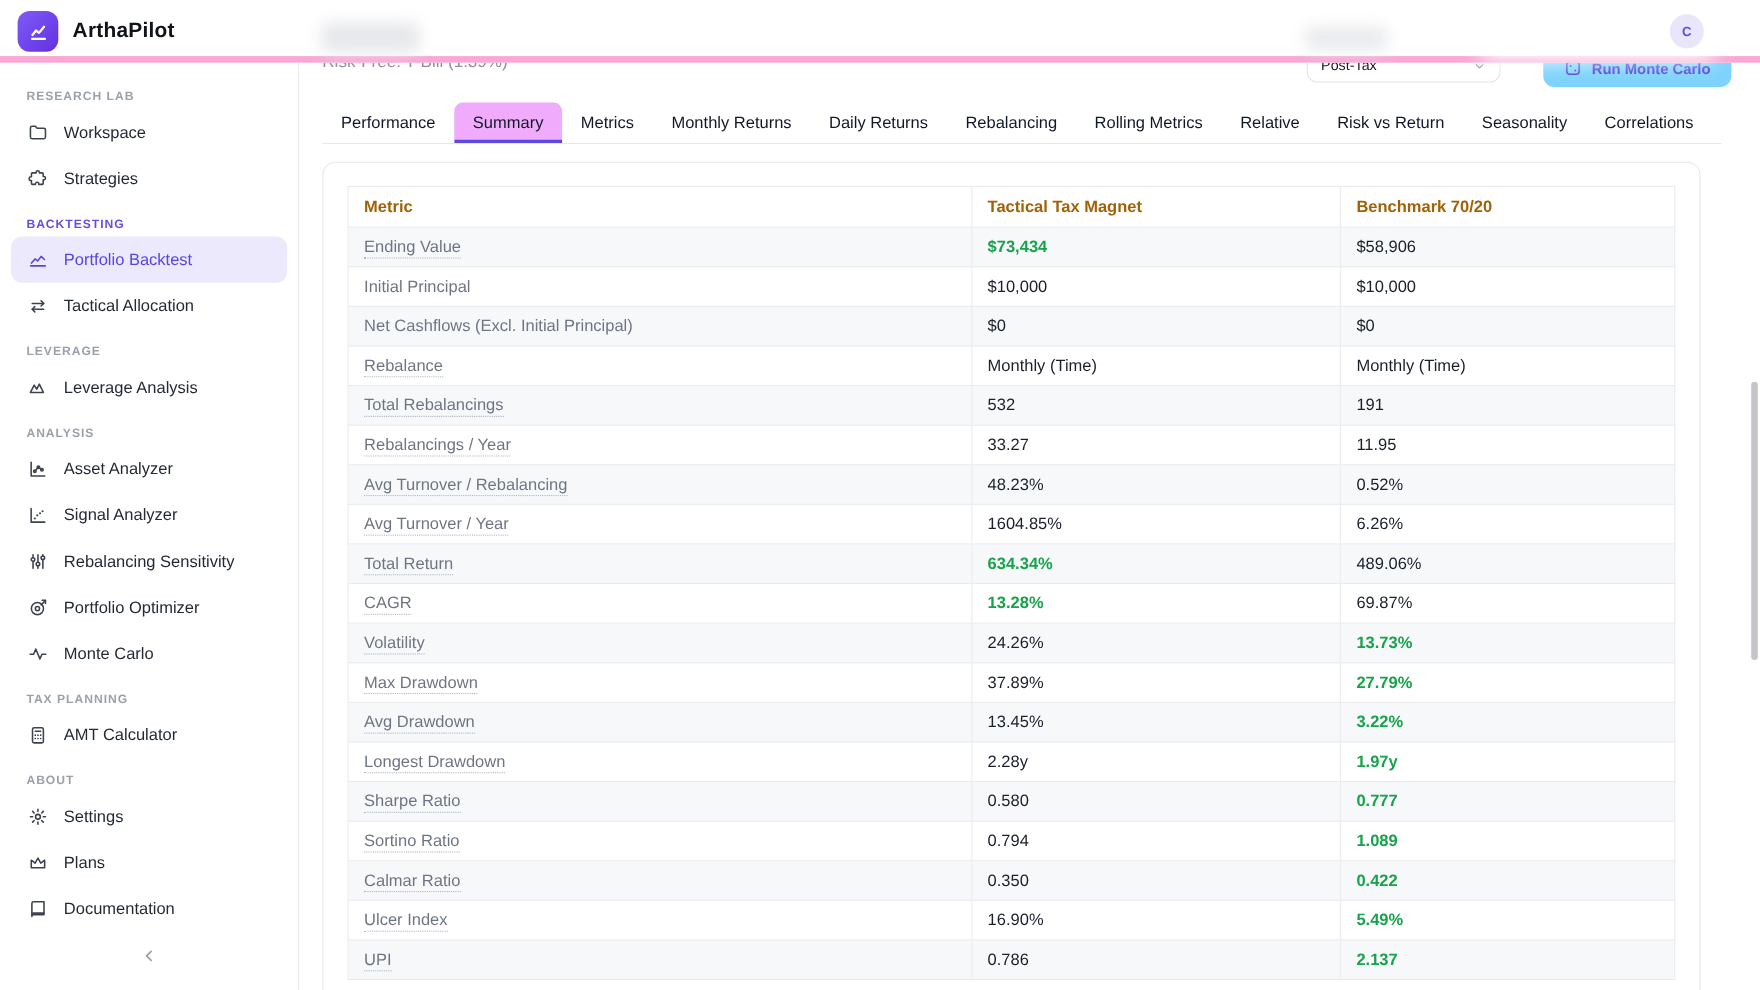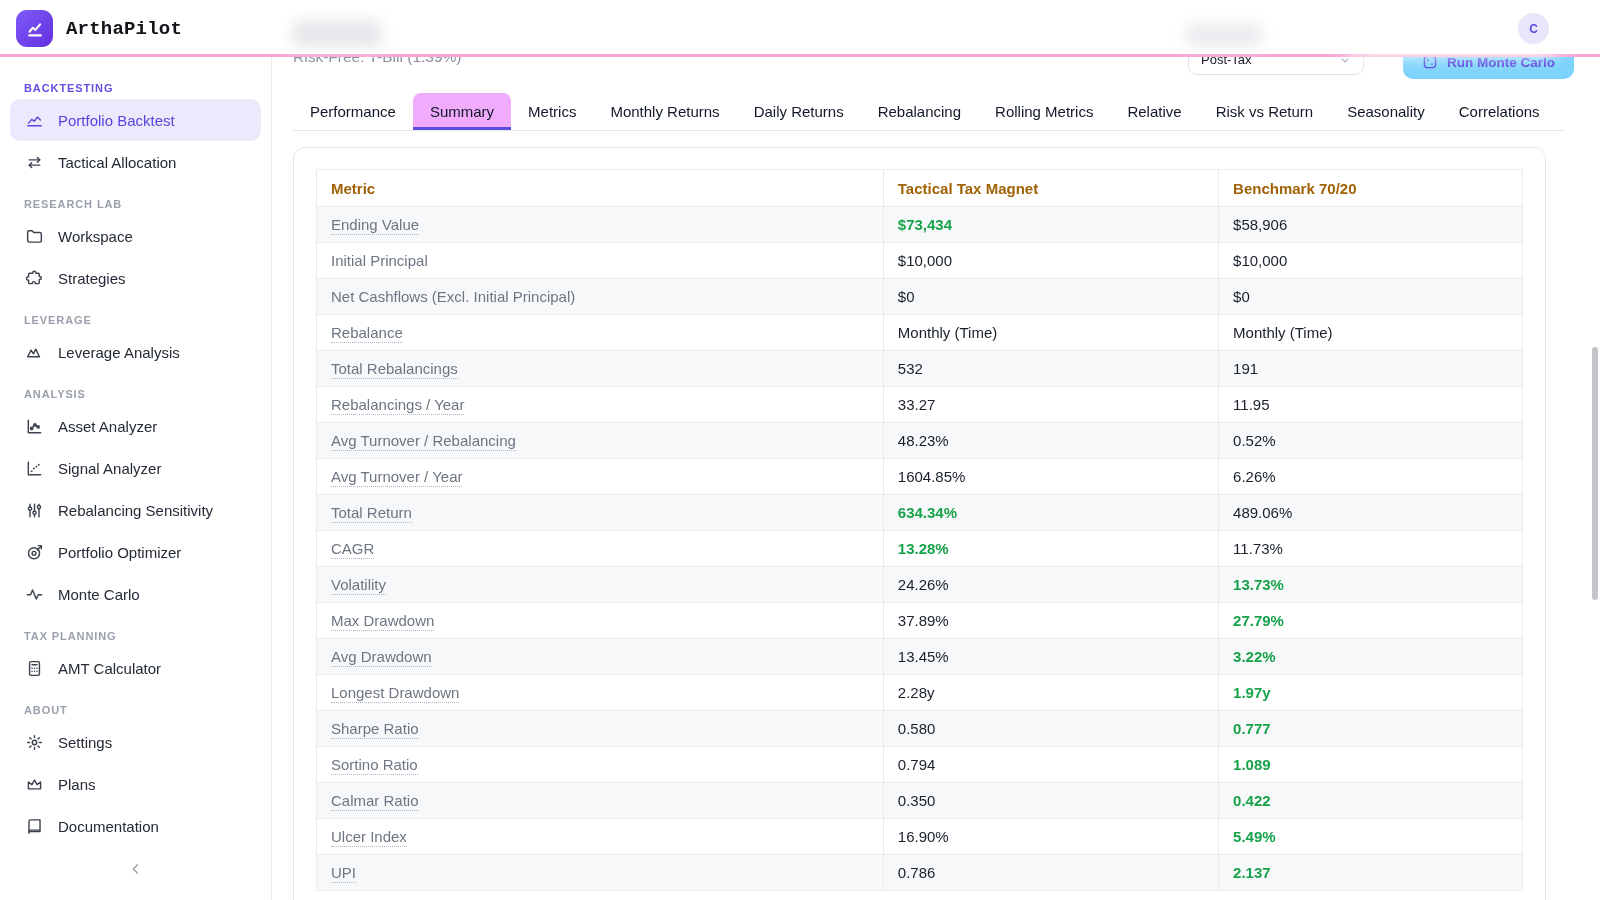--- a/index.html
+++ b/index.html
@@ -2,21 +2,21 @@
 <html><head>
 <meta charset="utf-8">
 <style>
   * { margin:0; padding:0; box-sizing:border-box; }
   html,body { width:1600px; height:900px; overflow:hidden; background:#fff;
     font-family:"Liberation Sans", sans-serif; color:#1a202c; }
   .app { position:relative; width:1600px; height:900px; }
 
   
   .topbar { position:absolute; left:0; top:0; width:1600px; height:57px;
-    background:#fff; border-bottom:3px solid #f9a8d4; z-index:10;font-family:Liberation Mono, monospace; }
+    background:#fff; border-bottom:6px solid #f9a8d4; z-index:10; }
   .brand { position:absolute; left:16px; top:10px; display:flex; align-items:center; gap:13px; }
   .logo { width:37px; height:37px; border-radius:11px;
     background:linear-gradient(135deg,#7d5bf7 0%,#6430e0 100%);
     display:flex; align-items:center; justify-content:center; }
   .brand-name { font-size:19px; font-weight:800; color:#101317; letter-spacing:.2px; }
   .avatar { position:absolute; left:1518px; top:13px; width:31px; height:31px; border-radius:50%;
     background:#e9e6fb; color:#5b4be0; font-size:12px; font-weight:700;
     display:flex; align-items:center; justify-content:center; z-index:30; }
 
   
@@ -82,59 +82,59 @@
   svg { display:block; }
 </style>
 </head>
 <body>
 
 <div class="app">
 
   <aside class="sidebar">
     <nav class="side-nav" id="sidebar-nav">
         <div class="side-section">
+          <div class="side-label">Research Lab</div>
+          <div class="side-item">
+            <span class="side-icon">
+              <svg width="19" height="19" viewBox="0 0 20 20" fill="none" stroke="currentColor" stroke-width="1.5" stroke-linecap="round" stroke-linejoin="round">
+                <path d="M2.8 5.6c0-.9.7-1.6 1.6-1.6h3l1.8 1.8h6.4c.9 0 1.6.7 1.6 1.6v6.9c0 .9-.7 1.6-1.6 1.6H4.4c-.9 0-1.6-.7-1.6-1.6z"></path>
+              </svg>
+            </span>
+            <span class="side-text">Workspace</span>
+          </div>
+          <div class="side-item">
+            <span class="side-icon">
+              <svg width="19" height="19" viewBox="0 0 20 20" fill="none" stroke="currentColor" stroke-width="1.5" stroke-linecap="round" stroke-linejoin="round">
+                <path d="M8.2 3.9c0-.9.7-1.6 1.6-1.6s1.6.7 1.6 1.6v.5h2.7c.5 0 .9.4.9.9v2.6h.6c.9 0 1.6.7 1.6 1.6s-.7 1.6-1.6 1.6h-.6v3.4c0 .5-.4.9-.9.9h-3.3v-.5c0-.9-.7-1.6-1.6-1.6s-1.6.7-1.6 1.6v.5H4.7c-.5 0-.9-.4-.9-.9v-2.7h-.6c-.9 0-1.6-.7-1.6-1.6S2.3 8.1 3.2 8.1h.6V5.3c0-.5.4-.9.9-.9h3.5z"></path>
+              </svg>
+            </span>
+            <span class="side-text">Strategies</span>
+          </div>
+        </div>
+        <div class="side-section">
           <div class="side-label accent">Backtesting</div>
           <div class="side-item active">
             <span class="side-icon">
               <svg width="19" height="19" viewBox="0 0 20 20" fill="none" stroke="currentColor" stroke-width="1.5" stroke-linecap="round" stroke-linejoin="round">
                 <path d="M3 15.5h14"></path>
                 <path d="M3.8 12.8l3.4-4 2.5 2 3.4-4.4 3.1 3"></path>
               </svg>
             </span>
             <span class="side-text">Portfolio Backtest</span>
           </div>
           <div class="side-item">
             <span class="side-icon">
               <svg width="19" height="19" viewBox="0 0 20 20" fill="none" stroke="currentColor" stroke-width="1.5" stroke-linecap="round" stroke-linejoin="round">
                 <path d="M4.5 7.2h11"></path>
                 <path d="M13 4.7l2.5 2.5L13 9.7"></path>
                 <path d="M15.5 12.8h-11"></path>
                 <path d="M7 10.3l-2.5 2.5L7 15.3"></path>
               </svg>
             </span>
             <span class="side-text">Tactical Allocation</span>
-          </div>
-        </div>
-        <div class="side-section">
-          <div class="side-label">Research Lab</div>
-          <div class="side-item">
-            <span class="side-icon">
-              <svg width="19" height="19" viewBox="0 0 20 20" fill="none" stroke="currentColor" stroke-width="1.5" stroke-linecap="round" stroke-linejoin="round">
-                <path d="M2.8 5.6c0-.9.7-1.6 1.6-1.6h3l1.8 1.8h6.4c.9 0 1.6.7 1.6 1.6v6.9c0 .9-.7 1.6-1.6 1.6H4.4c-.9 0-1.6-.7-1.6-1.6z"></path>
-              </svg>
-            </span>
-            <span class="side-text">Workspace</span>
-          </div>
-          <div class="side-item">
-            <span class="side-icon">
-              <svg width="19" height="19" viewBox="0 0 20 20" fill="none" stroke="currentColor" stroke-width="1.5" stroke-linecap="round" stroke-linejoin="round">
-                <path d="M8.2 3.9c0-.9.7-1.6 1.6-1.6s1.6.7 1.6 1.6v.5h2.7c.5 0 .9.4.9.9v2.6h.6c.9 0 1.6.7 1.6 1.6s-.7 1.6-1.6 1.6h-.6v3.4c0 .5-.4.9-.9.9h-3.3v-.5c0-.9-.7-1.6-1.6-1.6s-1.6.7-1.6 1.6v.5H4.7c-.5 0-.9-.4-.9-.9v-2.7h-.6c-.9 0-1.6-.7-1.6-1.6S2.3 8.1 3.2 8.1h.6V5.3c0-.5.4-.9.9-.9h3.5z"></path>
-              </svg>
-            </span>
-            <span class="side-text">Strategies</span>
           </div>
         </div>
         <div class="side-section">
           <div class="side-label">Leverage</div>
           <div class="side-item">
             <span class="side-icon">
               <svg width="19" height="19" viewBox="0 0 20 20" fill="none" stroke="currentColor" stroke-width="1.5" stroke-linecap="round" stroke-linejoin="round">
                 <path d="M2.8 14.5l3.6-7 2.5 3.9 2.4-4.9 3.9 8z"></path>
               </svg>
             </span>
@@ -348,21 +348,21 @@
             <td>6.26%</td>
           </tr>
           <tr>
             <td><span class="metric-label dotted">Total Return</span></td>
             <td class="green">634.34%</td>
             <td>489.06%</td>
           </tr>
           <tr>
             <td><span class="metric-label dotted">CAGR</span></td>
             <td class="green">13.28%</td>
-            <td>11.73%</td>
+            <td>69.87%</td>
           </tr>
           <tr>
             <td><span class="metric-label dotted">Volatility</span></td>
             <td>24.26%</td>
             <td class="green">13.73%</td>
           </tr>
           <tr>
             <td><span class="metric-label dotted">Max Drawdown</span></td>
             <td>37.89%</td>
             <td class="green">27.79%</td>

